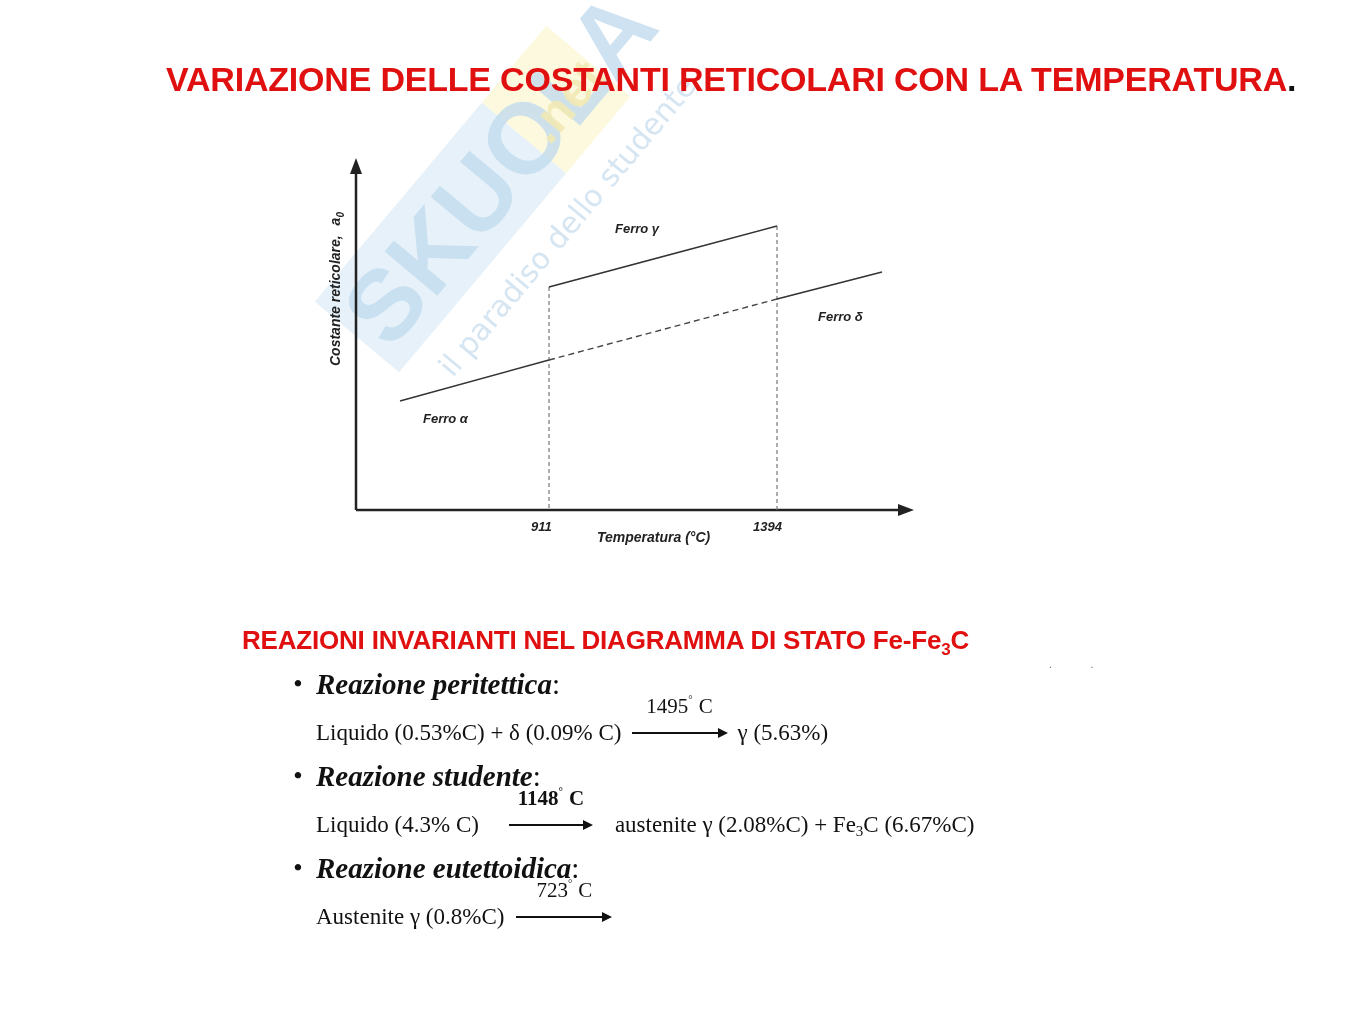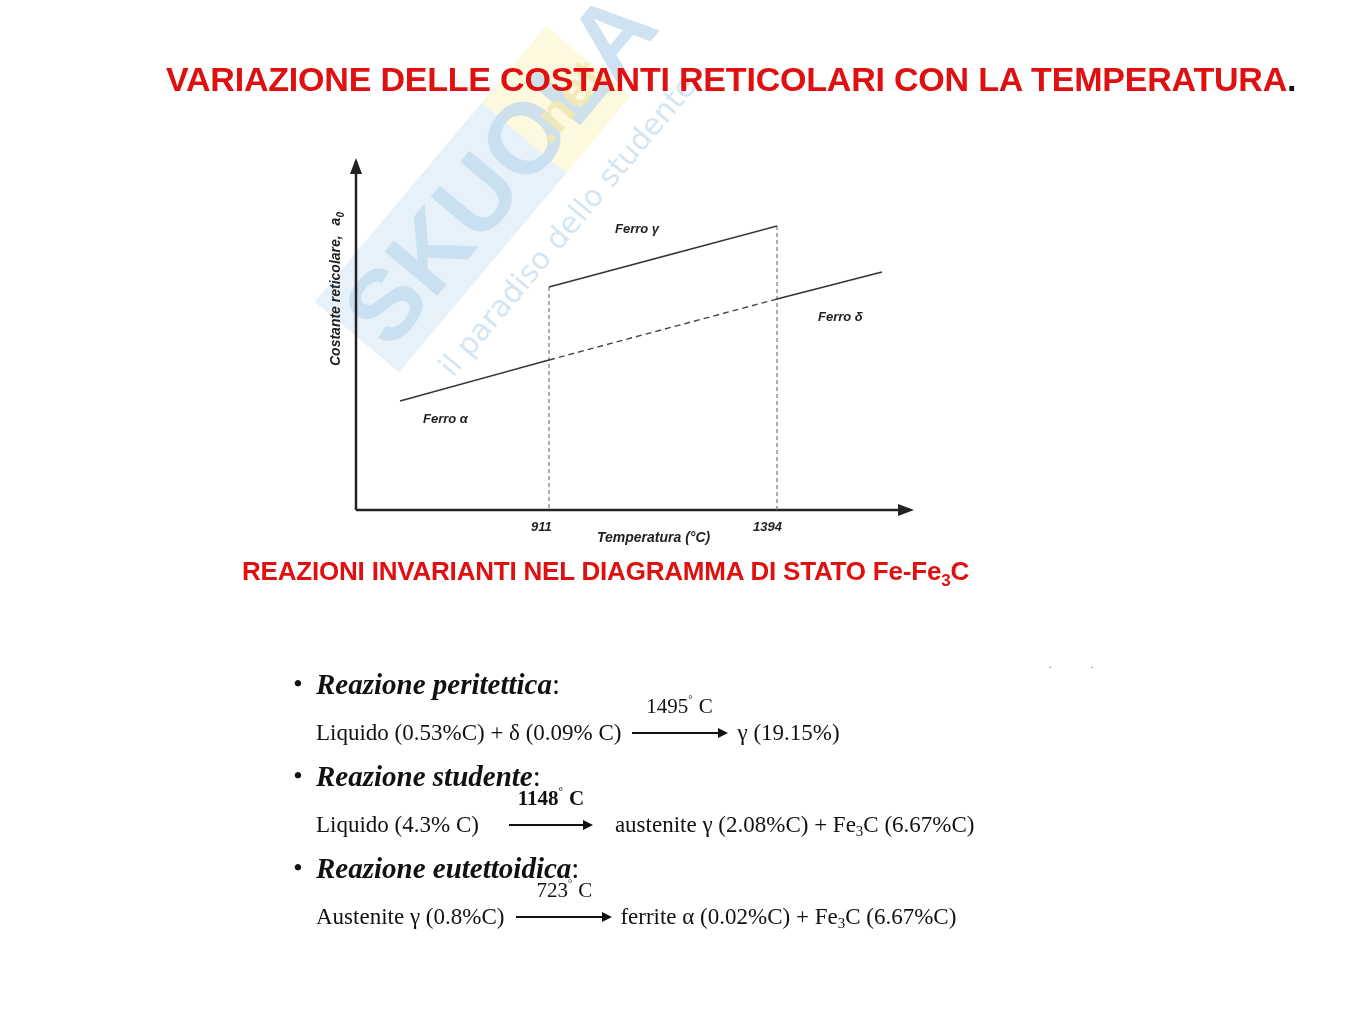--- a/index.html
+++ b/index.html
@@ -12,21 +12,21 @@
     .title {
       position: absolute;
       font-family: "Liberation Sans", sans-serif;
       font-weight: bold;
       color: #e01010;
       white-space: nowrap;
       letter-spacing: -0.2px;
     }
     .title-1 { left: 166px; top: 60px; font-size: 34px; }
     .title-1 .dot { color: #111; }
-    .title-2 { left: 242px; top: 556px; font-size: 26px; }
+    .title-2 { left: 242px; top: 625px; font-size: 26px; }
     .title-2 sub { font-size: 17px; vertical-align: -6px; line-height: 0; }
 
     .watermark { position: absolute; left: 0; top: 0; pointer-events: none; }
 
     .chart { position: absolute; left: 0; top: 0; }
     .chart text { font-family: "Liberation Sans", sans-serif; font-style: italic; font-weight: bold; fill: #222; }
 
     .reactions {
       position: absolute; left: 280px; top: 668px;
       font-family: "Liberation Serif", serif;
@@ -134,21 +134,21 @@
       <div class="reaction-head">
         <span class="bullet">•</span><span>Reazione peritettica</span><span class="colon">:</span>
       </div>
       <div class="eq">
         <span>Liquido (0.53%C) + δ (0.09% C)</span>
         <span class="arrow" style="width:96px;text-align:center;">
           <span class="temp"><span>1495</span><sup>°</sup><span>C</span></span>
           <span class="shaft"></span>
           <span class="head"></span>
         </span>
-        <span>γ (19.15%)</span>
+        <span>γ (5.63%)</span>
       </div>
     </div>
 
     <div class="reaction">
       <div class="reaction-head">
         <span class="bullet">•</span><span>Reazione studente</span><span class="colon">:</span>
       </div>
       <div class="eq">
         <span>Liquido (4.3% C)</span>
         <span class="arrow" style="width:84px; margin: 0 22px 0 30px; font-weight: bold;">
@@ -164,18 +164,17 @@
       <div class="reaction-head">
         <span class="bullet">•</span><span>Reazione eutettoidica</span><span class="colon">:</span>
       </div>
       <div class="eq">
         <span>Austenite γ (0.8%C)</span>
         <span class="arrow" style="width:96px; margin: 0 8px 0 12px;">
           <span class="temp"><span>723</span><sup>°</sup><span>C</span></span>
           <span class="shaft"></span>
           <span class="head"></span>
         </span>
-        <span><span>ferrite α (0.02%C) + Fe</span><sub>3</sub><span>C (6.67%C)</span></span>
       </div>
     </div>
 
   </div>
 </div>
 
 </body></html>

